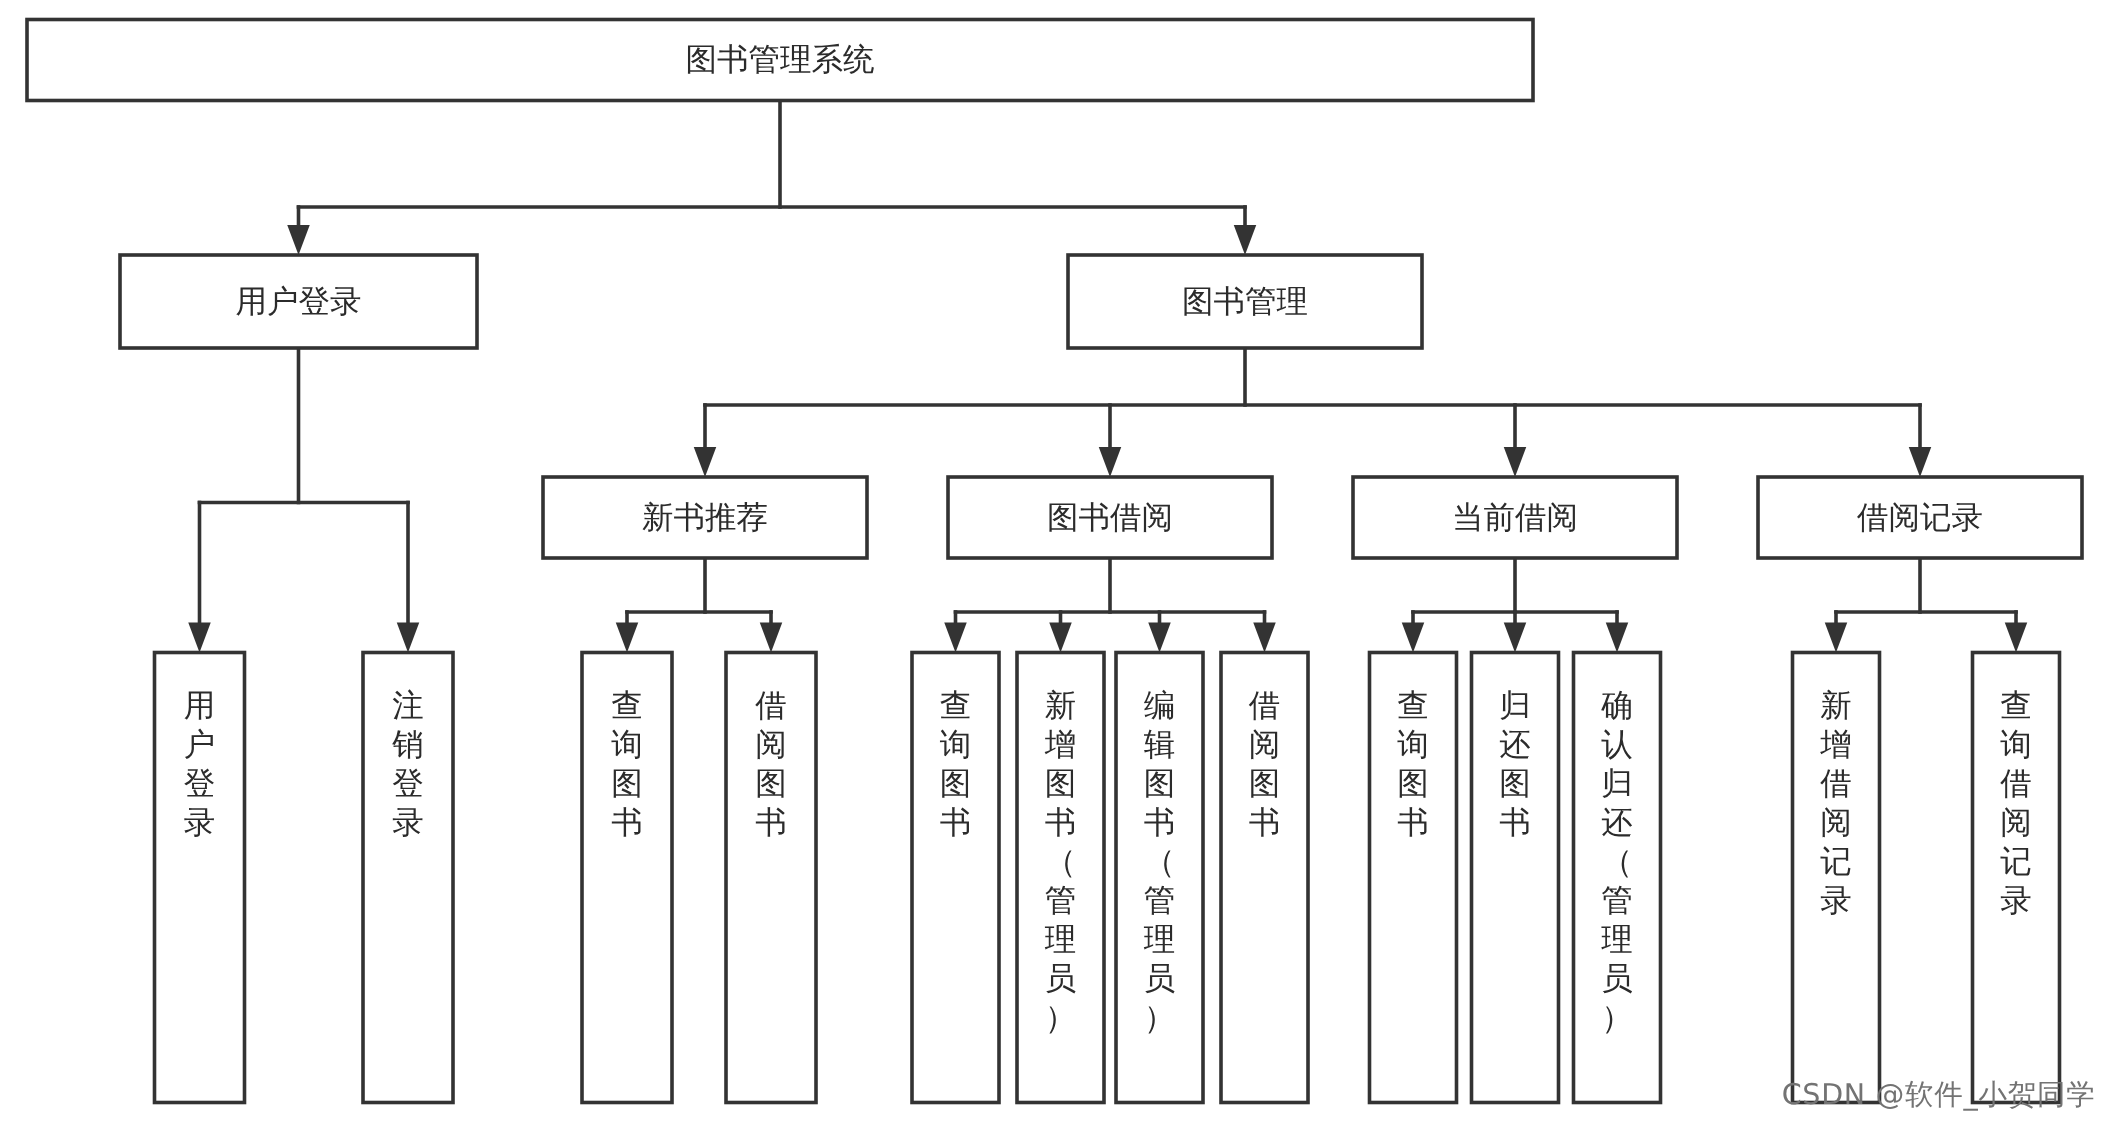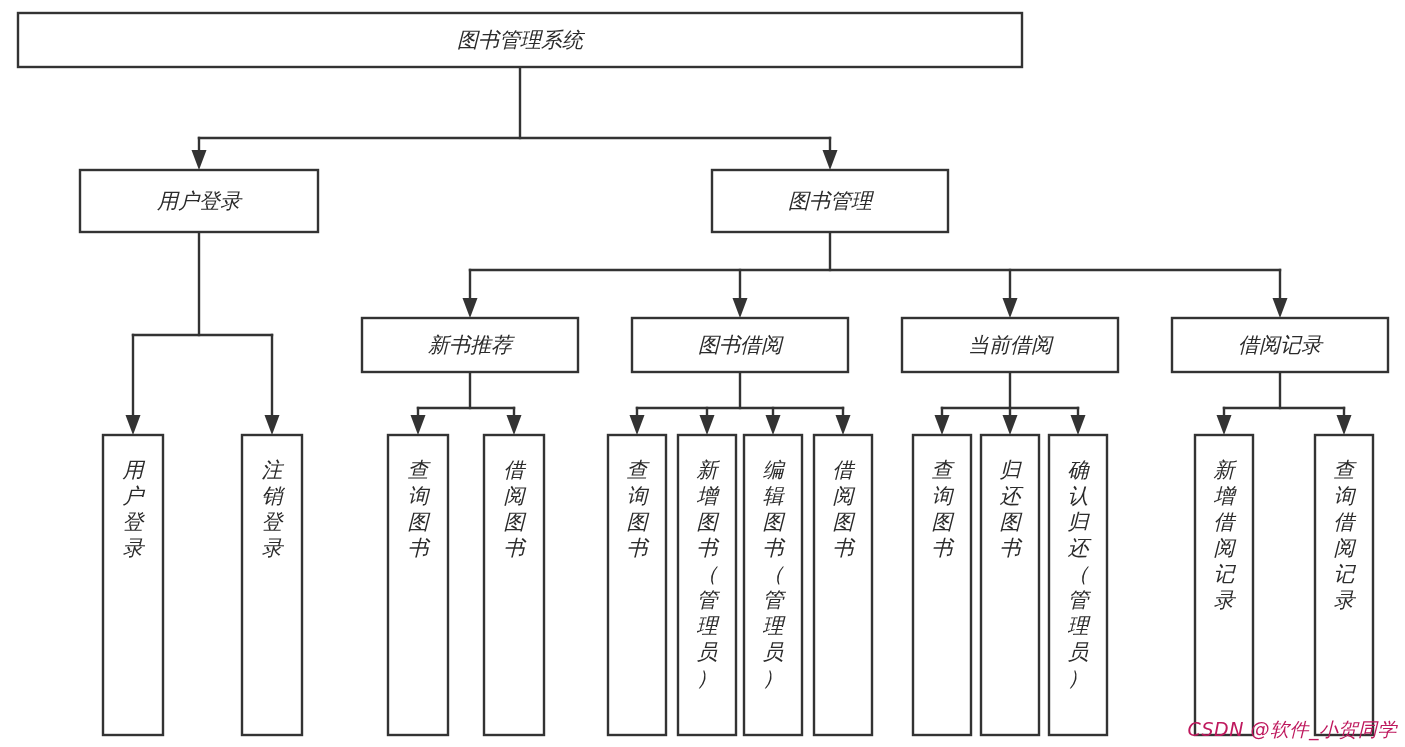--- a/index.html
+++ b/index.html
@@ -10,21 +10,20 @@
   }
   body {
     font-family: "DejaVu Sans", "Liberation Sans", sans-serif;
   }
   #diagram-root {
     position: relative;
     width: 1405px;
     height: 747px;
     background: #ffffff;
     overflow: hidden;
-    font-style: italic;
   }
   svg#flowchart {
     position: absolute;
     left: 0;
     top: 0;
     width: 1405px;
     height: 747px;
     display: block;
   }
   .node-box {
@@ -54,21 +53,21 @@
     font-family: "DejaVu Sans", "Liberation Sans", sans-serif;
     font-size: 21px;
     text-anchor: middle;
   }
   .watermark {
     position: absolute;
     right: 8px;
     bottom: 4px;
     font-family: "DejaVu Sans", "Liberation Sans", sans-serif;
     font-size: 19px;
-    color: #be185d;
+    color: #737373;
     white-space: nowrap;
     letter-spacing: 0.5px;
     pointer-events: none;
     text-align: center;
   }
 </style>
 </head>
 <body>
 
 <div id="diagram-root">

